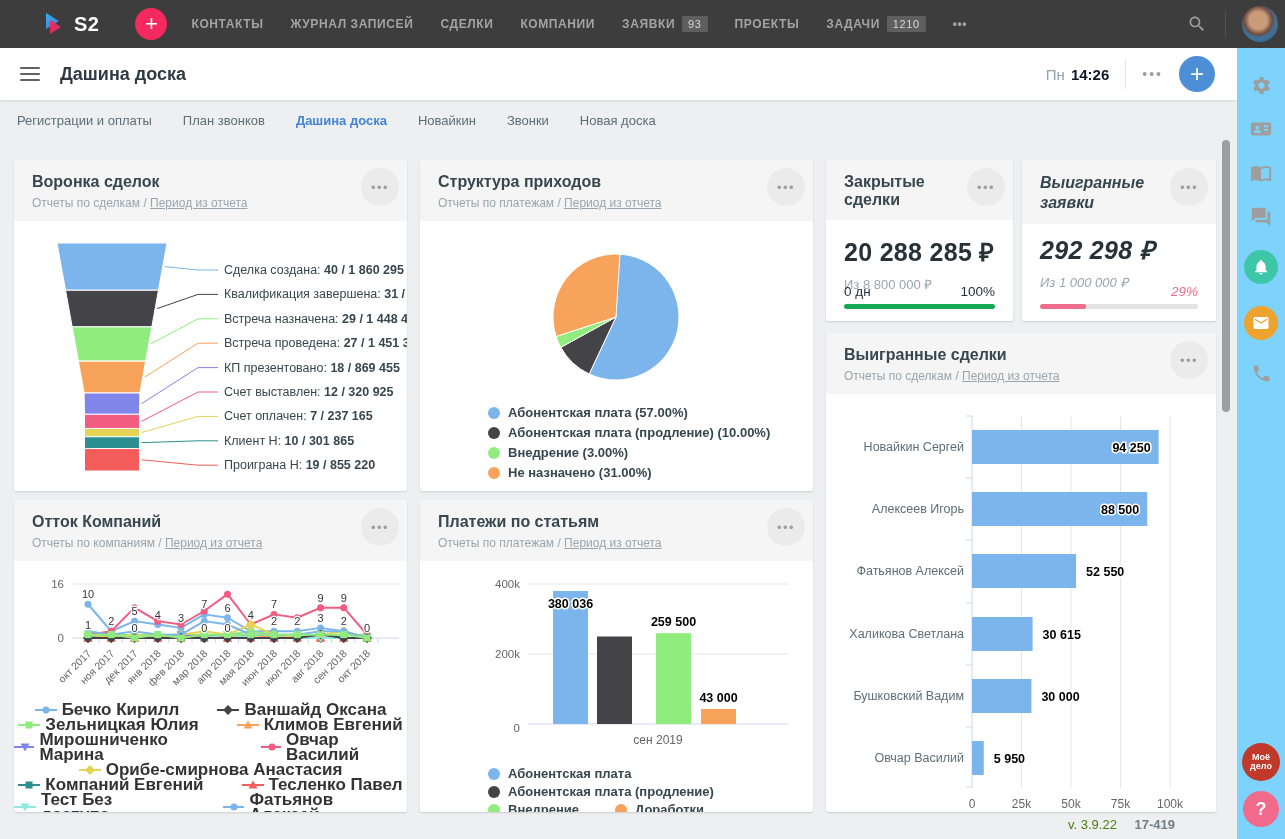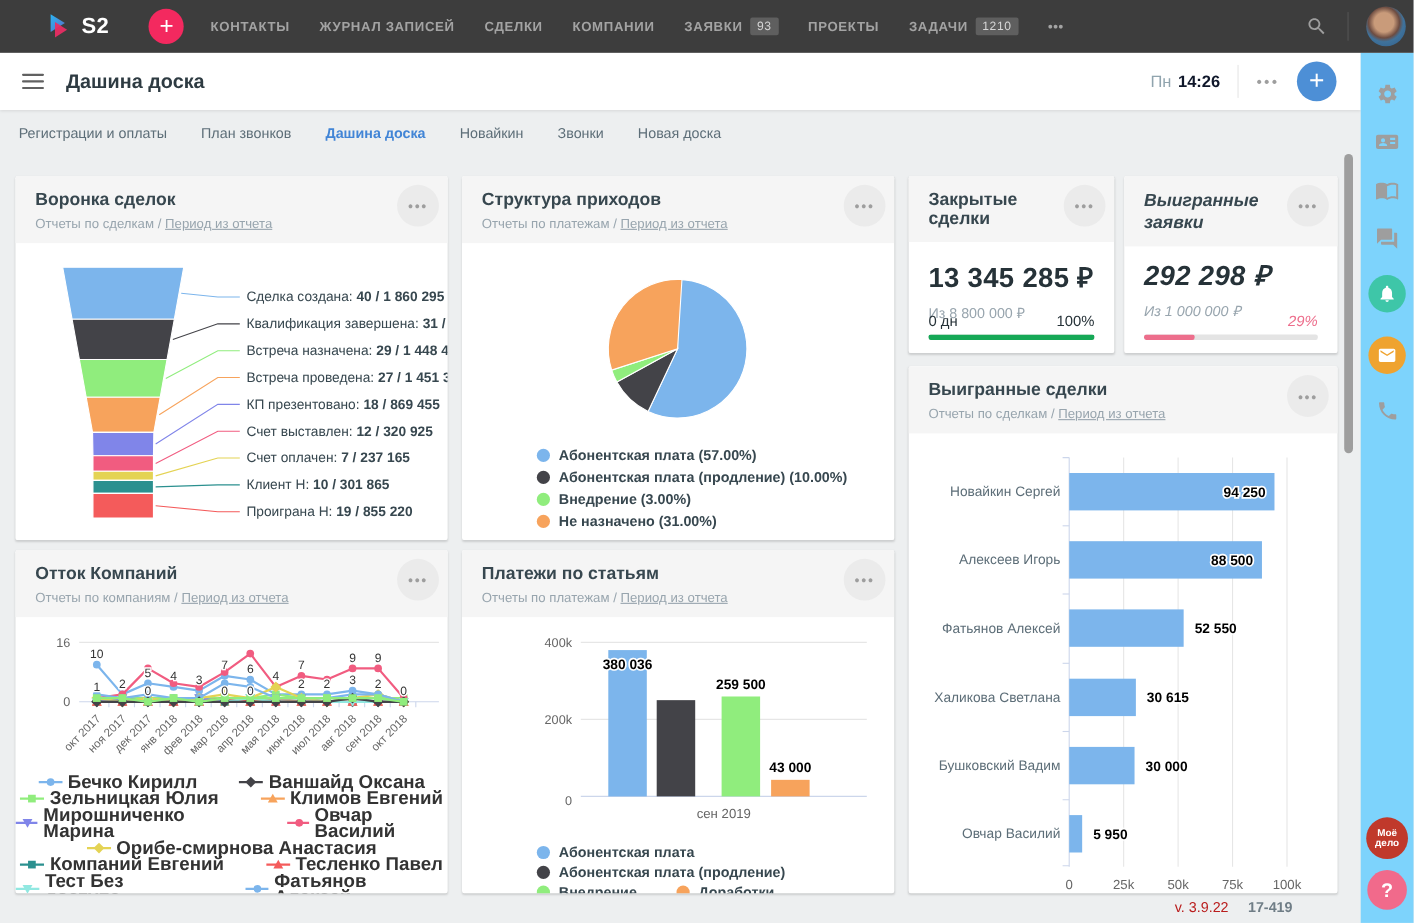--- a/index.html
+++ b/index.html
@@ -74,21 +74,21 @@
   .lg-dot { width:12px; height:12px; border-radius:50%; flex:none; }
   .churn-legend { margin-top:3px; }
   .churn-legend .crow { display:flex; justify-content:center; gap:38px; line-height:15px; }
   .churn-legend .citem { display:flex; align-items:center; gap:5px; font-size:17px; font-weight:bold; color:#333; }
   .pay-legend { margin-left:68px; margin-top:4px; }
   .pay-legend .crow { display:flex; gap:36px; line-height:18px; }
   .pay-legend .citem { display:flex; align-items:center; gap:8px; font-size:13px; font-weight:bold; color:#37474f; }
   
   .scroll-thumb { position:absolute; left:1222px; top:140px; width:8px; height:272px; background:#9e9e9e; border-radius:4px; z-index:20; }
   .footer { position:absolute; right:62px; bottom:7px; font-size:13px; }
-  .footer .ver { color:#b91c1c; }
+  .footer .ver { color:#4d7c0f; }
   .footer .build { color:#6f7d86; font-weight:bold; margin-left:14px; }
   svg text { font-family:"Liberation Sans", sans-serif; }
 </style>
 </head>
 <body>
 
 <div class="topnav">
   <div class="logo">
     <svg width="26" height="26" viewBox="0 0 26 26">
       <defs>
@@ -282,21 +282,21 @@
           </div>
         </div>
     </div>
 
     <div class="card" style="left:826px; top:20px; width:187px; height:161px;">
       <div class="card-hd" style="padding-right:48px;">
         <div class="card-title">Закрытые сделки</div>
         <div class="dots-btn">•••</div>
       </div>
       <div class="kpi-body">
-        <div class="kpi-value">13 345 285 ₽</div>
+        <div class="kpi-value">20 288 285 ₽</div>
         <div class="kpi-target">Из 8 800 000 ₽</div>
       </div>
       <div class="kpi-progress">
         <div class="kpi-labels">
           <span>0 дн</span>
           <span>100%</span>
         </div>
         <div class="kpi-track">
             <div class="kpi-fill" id="kpi1-fill" style="width: 100%; background: rgb(21, 168, 86);"></div>
           </div>

